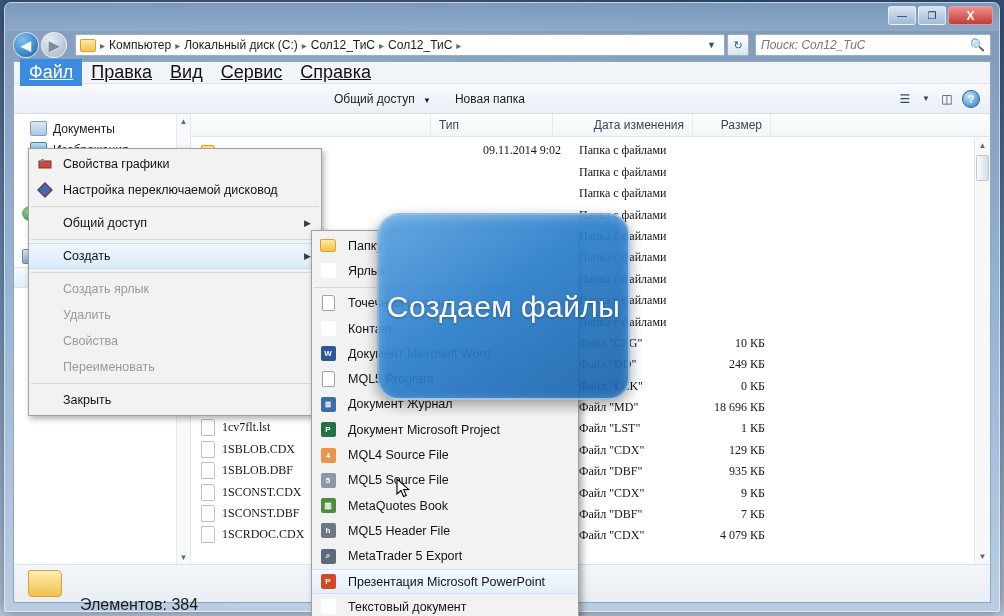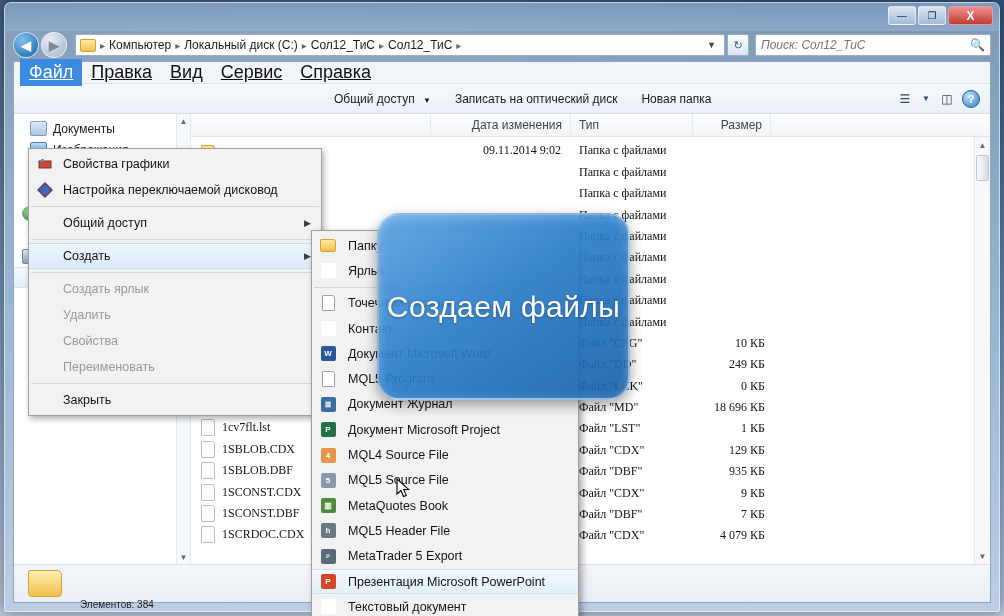--- a/index.html
+++ b/index.html
@@ -138,21 +138,21 @@
   .fico.folder{ background:linear-gradient(180deg,#ffeaa6,#f2c247); border:1px solid #d6a42c; height:13px; border-radius:1px 3px 2px 2px;}
   .list-scroll{ position:absolute; right:0; top:23px; bottom:0; width:16px; background:#f6f8fa; border-left:1px solid #e4e9ee; }
   .ls-thumb{ position:absolute; left:1px; right:1px; top:18px; height:26px; background:linear-gradient(90deg,#fafcfe,#d3dde7); border:1px solid #bcc9d5; border-radius:2px;}
   .ls-arr{ position:absolute;left:0;right:0;height:16px;display:flex;align-items:center;justify-content:center;font-size:8px;color:#5d6b79;}
   .ls-arr.up{top:0;} .ls-arr.dn{bottom:0;}
 
   
   #statusbar{ position:absolute; left:0; right:0; bottom:0; height:38px; background:linear-gradient(180deg,#f3f6fa,#e9eef4); border-top:1px solid #dbe2e9; display:flex; align-items:center; padding-left:14px; }
   #sb-folder{ width:34px;height:27px;border-radius:2px 5px 4px 4px;
     background:linear-gradient(180deg,#ffeeb4,#f0c14b); border:1px solid #d6a42c; margin-right:18px; }
-  #sb-text{ font-size:10px; color:#1b1b1b;margin-top:42px; }
+  #sb-text{ font-size:16px; color:#1b1b1b;margin-top:42px; }
 
   
   #filemenu{
     position:absolute; left:14px; top:86px; width:294px;
     background:#f2f2f2; border:1px solid #a0a0a0; box-shadow:2px 3px 6px rgba(0,0,0,.3);
     z-index:50; padding:2px 0;
   }
   .fm-item{ display:flex; align-items:center; height:26px; padding-left:6px; font-size:12.5px; color:#141414; position:relative; }
   .fm-item.disabled{ color:#9a9a9a; }
   .fm-item.hl{ background:linear-gradient(180deg,#eef6fd,#dcebf9); border-top:1px solid #c2dcf2; border-bottom:1px solid #c2dcf2; }
@@ -242,21 +242,20 @@
         <div class="menuitem"><u>Сервис</u></div>
         <div class="menuitem"><u>Справка</u></div>
       </div>
 
       <div id="toolbar">
         <span style="width:300px"></span>
         <span class="tbitem">
           <span>Общий доступ</span>
           <span style="font-size:8px;margin-left:5px;">▼</span>
         </span>
-        <span class="tbitem">Записать на оптический диск</span>
         <span class="tbitem">Новая папка</span>
         <span class="tbright">
           <span class="tbico">☰</span>
           <span class="tbico" style="font-size:8px;width:12px;">▼</span>
           <span class="tbico">◫</span>
           <span id="help-ico">?</span>
         </span>
       </div>
 
       <div id="panes">
@@ -305,22 +304,22 @@
           <div class="nav-scroll">
             <div class="nav-arrow up">▲</div>
             <div class="nav-thumb"></div>
             <div class="nav-arrow dn">▼</div>
           </div>
         </div>
 
         <div id="listpane">
           <div id="colhdr">
             <div class="col name"></div>
+            <div class="col type">Тип</div>
             <div class="col date">Дата изменения</div>
-            <div class="col type">Тип</div>
             <div class="col size">Размер</div>
             <div class="col" style="flex:1;border-right:0;"></div>
           </div>
 
           <div class="rows" id="rows">
               <div class="row">
                 <div class="c-name">
                   <span class="fico folder"></span>
                   <span></span>
                 </div>

